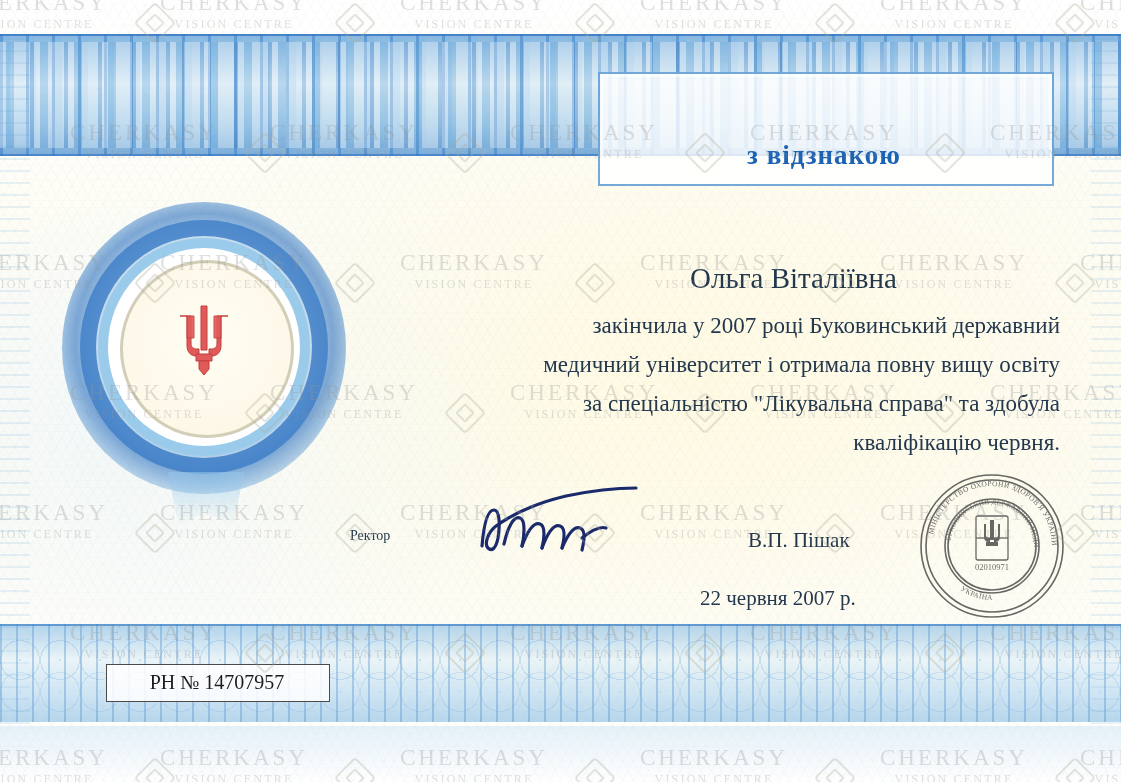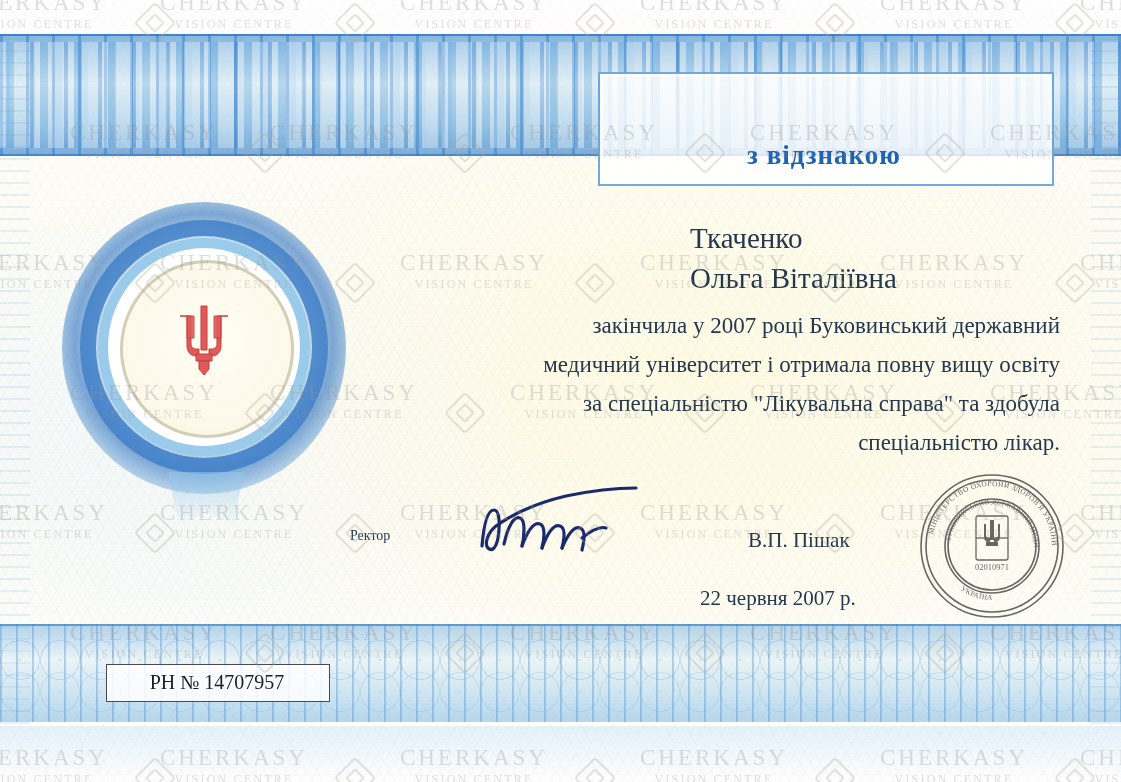--- a/index.html
+++ b/index.html
@@ -355,28 +355,27 @@
         <path d="M54 14 h-7 v30 c0 6-4 10-9 10 h-3 v-7 h2 c4 0 6-2 6-6 V14 h11 z"></path>
         <path d="M13 14 h7 v22 h-7 z" opacity="0.9"></path>
         <path d="M40 14 h7 v22 h-7 z" opacity="0.9"></path>
         <path d="M22 52 h16 v7 h-16 z"></path>
         <path d="M25 59 h10 v8 l-5 6 -5 -6 z"></path>
       </g>
     </svg>
     <div class="rosette-tail"></div>
   </div>
 
-  <div class="name1">Ткаченко</div>
   <div class="name2">Ольга Віталіївна</div>
 
   <div class="body-lines">
     <div>закінчила у 2007 році Буковинський державний</div>
     <div>медичний університет і отримала повну вищу освіту</div>
     <div>за спеціальністю "Лікувальна справа" та здобула</div>
-    <div>спеціальністю лікар.</div>
+    <div>кваліфікацію червня.</div>
   </div>
 
   <div class="rector-label">Ректор</div>
   <svg class="signature" viewBox="0 0 200 80">
     <g fill="none" stroke="#1b2a6b" stroke-width="3.2" stroke-linecap="round">
       <path d="M12 64 C14 40 18 28 24 28 C30 28 30 44 28 56 C26 66 22 70 18 66 C14 62 18 50 26 44 C40 34 62 22 96 14 C120 9 146 6 166 6"></path>
       <path d="M34 62 C38 44 44 34 50 36 C56 38 54 56 52 64"></path>
       <path d="M52 64 C58 48 64 40 70 42 C76 44 74 58 72 66"></path>
       <path d="M72 66 C78 50 84 42 90 44 C96 46 94 58 92 66"></path>
       <path d="M92 66 C98 52 104 44 110 46 C116 48 114 60 112 68"></path>

